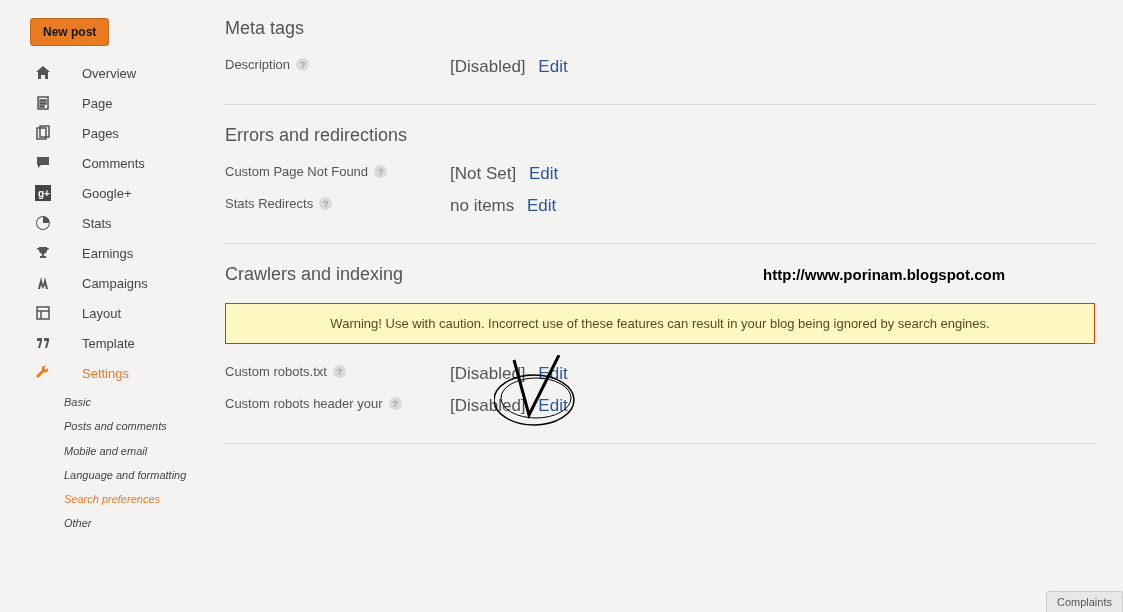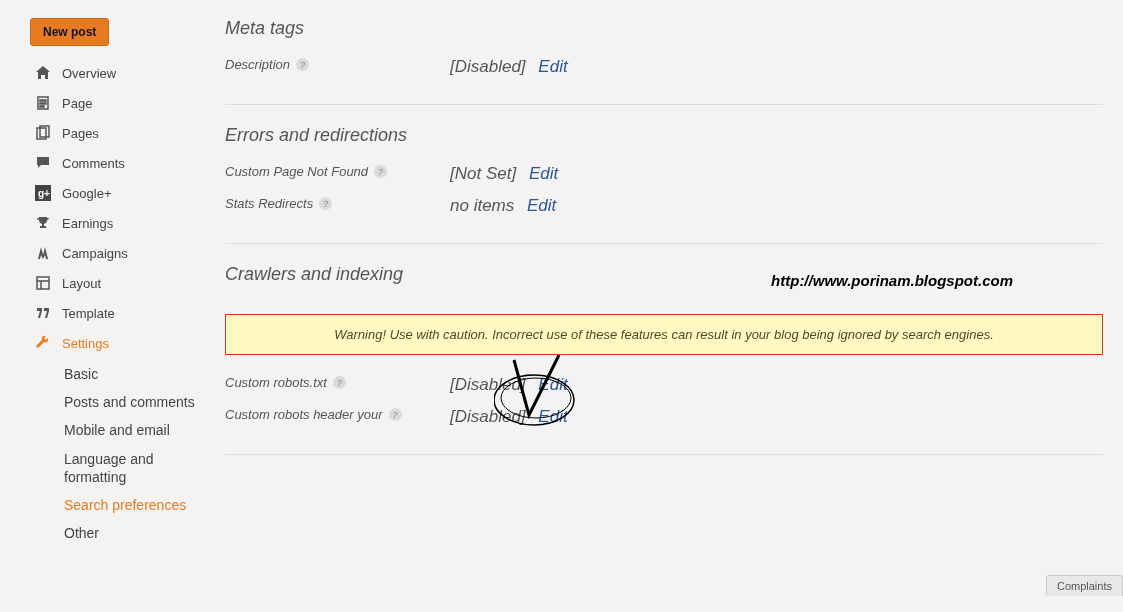--- a/index.html
+++ b/index.html
@@ -35,46 +35,47 @@
       margin-bottom: 12px;
     }
     .nav-list { list-style: none; }
     .nav-item {
       display: flex;
       align-items: center;
       padding: 6px 4px;
       cursor: pointer;
       color: #444;
       font-size: 13px;
+      gap: 20px;
     }
     .nav-item.active { color: #e87a22; }
     .nav-icon {
       width: 18px;
       height: 18px;
       margin-right: 10px;
       display: flex;
       align-items: center;
       justify-content: center;
       color: #555;
     }
     .nav-item.active .nav-icon { color: #e87a22; }
     .sub-nav { list-style: none; margin-left: 30px; margin-top: 2px; }
     .sub-item {
       padding: 5px 4px;
       cursor: pointer;
       color: #444;
-      font-size: 14px;
+      font-size: 11px;
       line-height: 1.3;
+      font-style: italic;
     }
     .sub-item.active { color: #e87a22; }
     .main {
       flex: 1;
       padding-left: 20px;
-      padding-right: 20px;
-      font-style: italic;
+      padding-right: 28px;
     }
     .section-title {
       font-size: 18px;
       color: #555;
       font-weight: normal;
       margin-bottom: 18px;
     }
     .section {
       border-bottom: 1px solid #ddd;
       padding-bottom: 15px;
@@ -136,21 +137,21 @@
       margin-right: 90px;
     }
     .annotation {
       position: absolute;
       left: 494px;
       top: 355px;
       pointer-events: none;
     }
     .complaints-tab {
       position: absolute;
-      bottom: 16px;
+      bottom: 0;
       right: 0;
       background: #eae8e6;
       border: 1px solid #ccc;
       border-bottom: none;
       padding: 4px 10px;
       font-size: 11px;
       color: #555;
       border-radius: 3px 3px 0 0;
     }
   </style>
@@ -195,20 +196,28 @@
         <span>Comments</span>
       </li>
       <li class="nav-item">
         <span class="nav-icon">
             <svg width="16" height="16" viewBox="0 0 16 16">
               <rect width="16" height="16" fill="#444"></rect>
               <text x="3" y="12" fill="#fff" font-size="10" font-weight="bold">g+</text>
             </svg>
           </span>
         <span>Google+</span>
+      </li>
+      <li class="nav-item">
+        <span class="nav-icon">
+            <svg width="16" height="16" viewBox="0 0 16 16" fill="currentColor">
+              <path d="M8 1a7 7 0 100 14A7 7 0 008 1zm0 1v6h6a6 6 0 01-6 6 6 6 0 010-12z"></path>
+            </svg>
+          </span>
+        <span>Stats</span>
       </li>
       <li class="nav-item">
         <span class="nav-icon">
             <svg width="16" height="16" viewBox="0 0 16 16" fill="currentColor">
               <path d="M4 2h8v3a4 4 0 01-3 3.9V11h2v2H5v-2h2V8.9A4 4 0 014 5V2zM2 3h2v2a2 2 0 01-2-2zm12 0a2 2 0 01-2 2V3h2z"></path>
             </svg>
           </span>
         <span>Earnings</span>
       </li>
       <li class="nav-item">
@@ -290,21 +299,21 @@
         </div>
         <div class="row-value">
           <span>no items</span>
           <span class="edit-link">Edit</span>
         </div>
       </div>
     </div>
 
     <div class="section">
       <div class="crawlers-header">
-        <h2 class="section-title" style="margin-bottom:11px">Crawlers and indexing</h2>
+        <h2 class="section-title" style="margin-bottom:0">Crawlers and indexing</h2>
         <span class="url-text">http://www.porinam.blogspot.com</span>
       </div>
       <div class="warning-box">Warning! Use with caution. Incorrect use of these features can result in your blog being ignored by search engines.</div>
       <div class="section-row">
         <div class="row-label">
           <span>Custom robots.txt</span>
           <span class="help-icon">?</span>
         </div>
         <div class="row-value">
           <span>[Disabled]</span>

